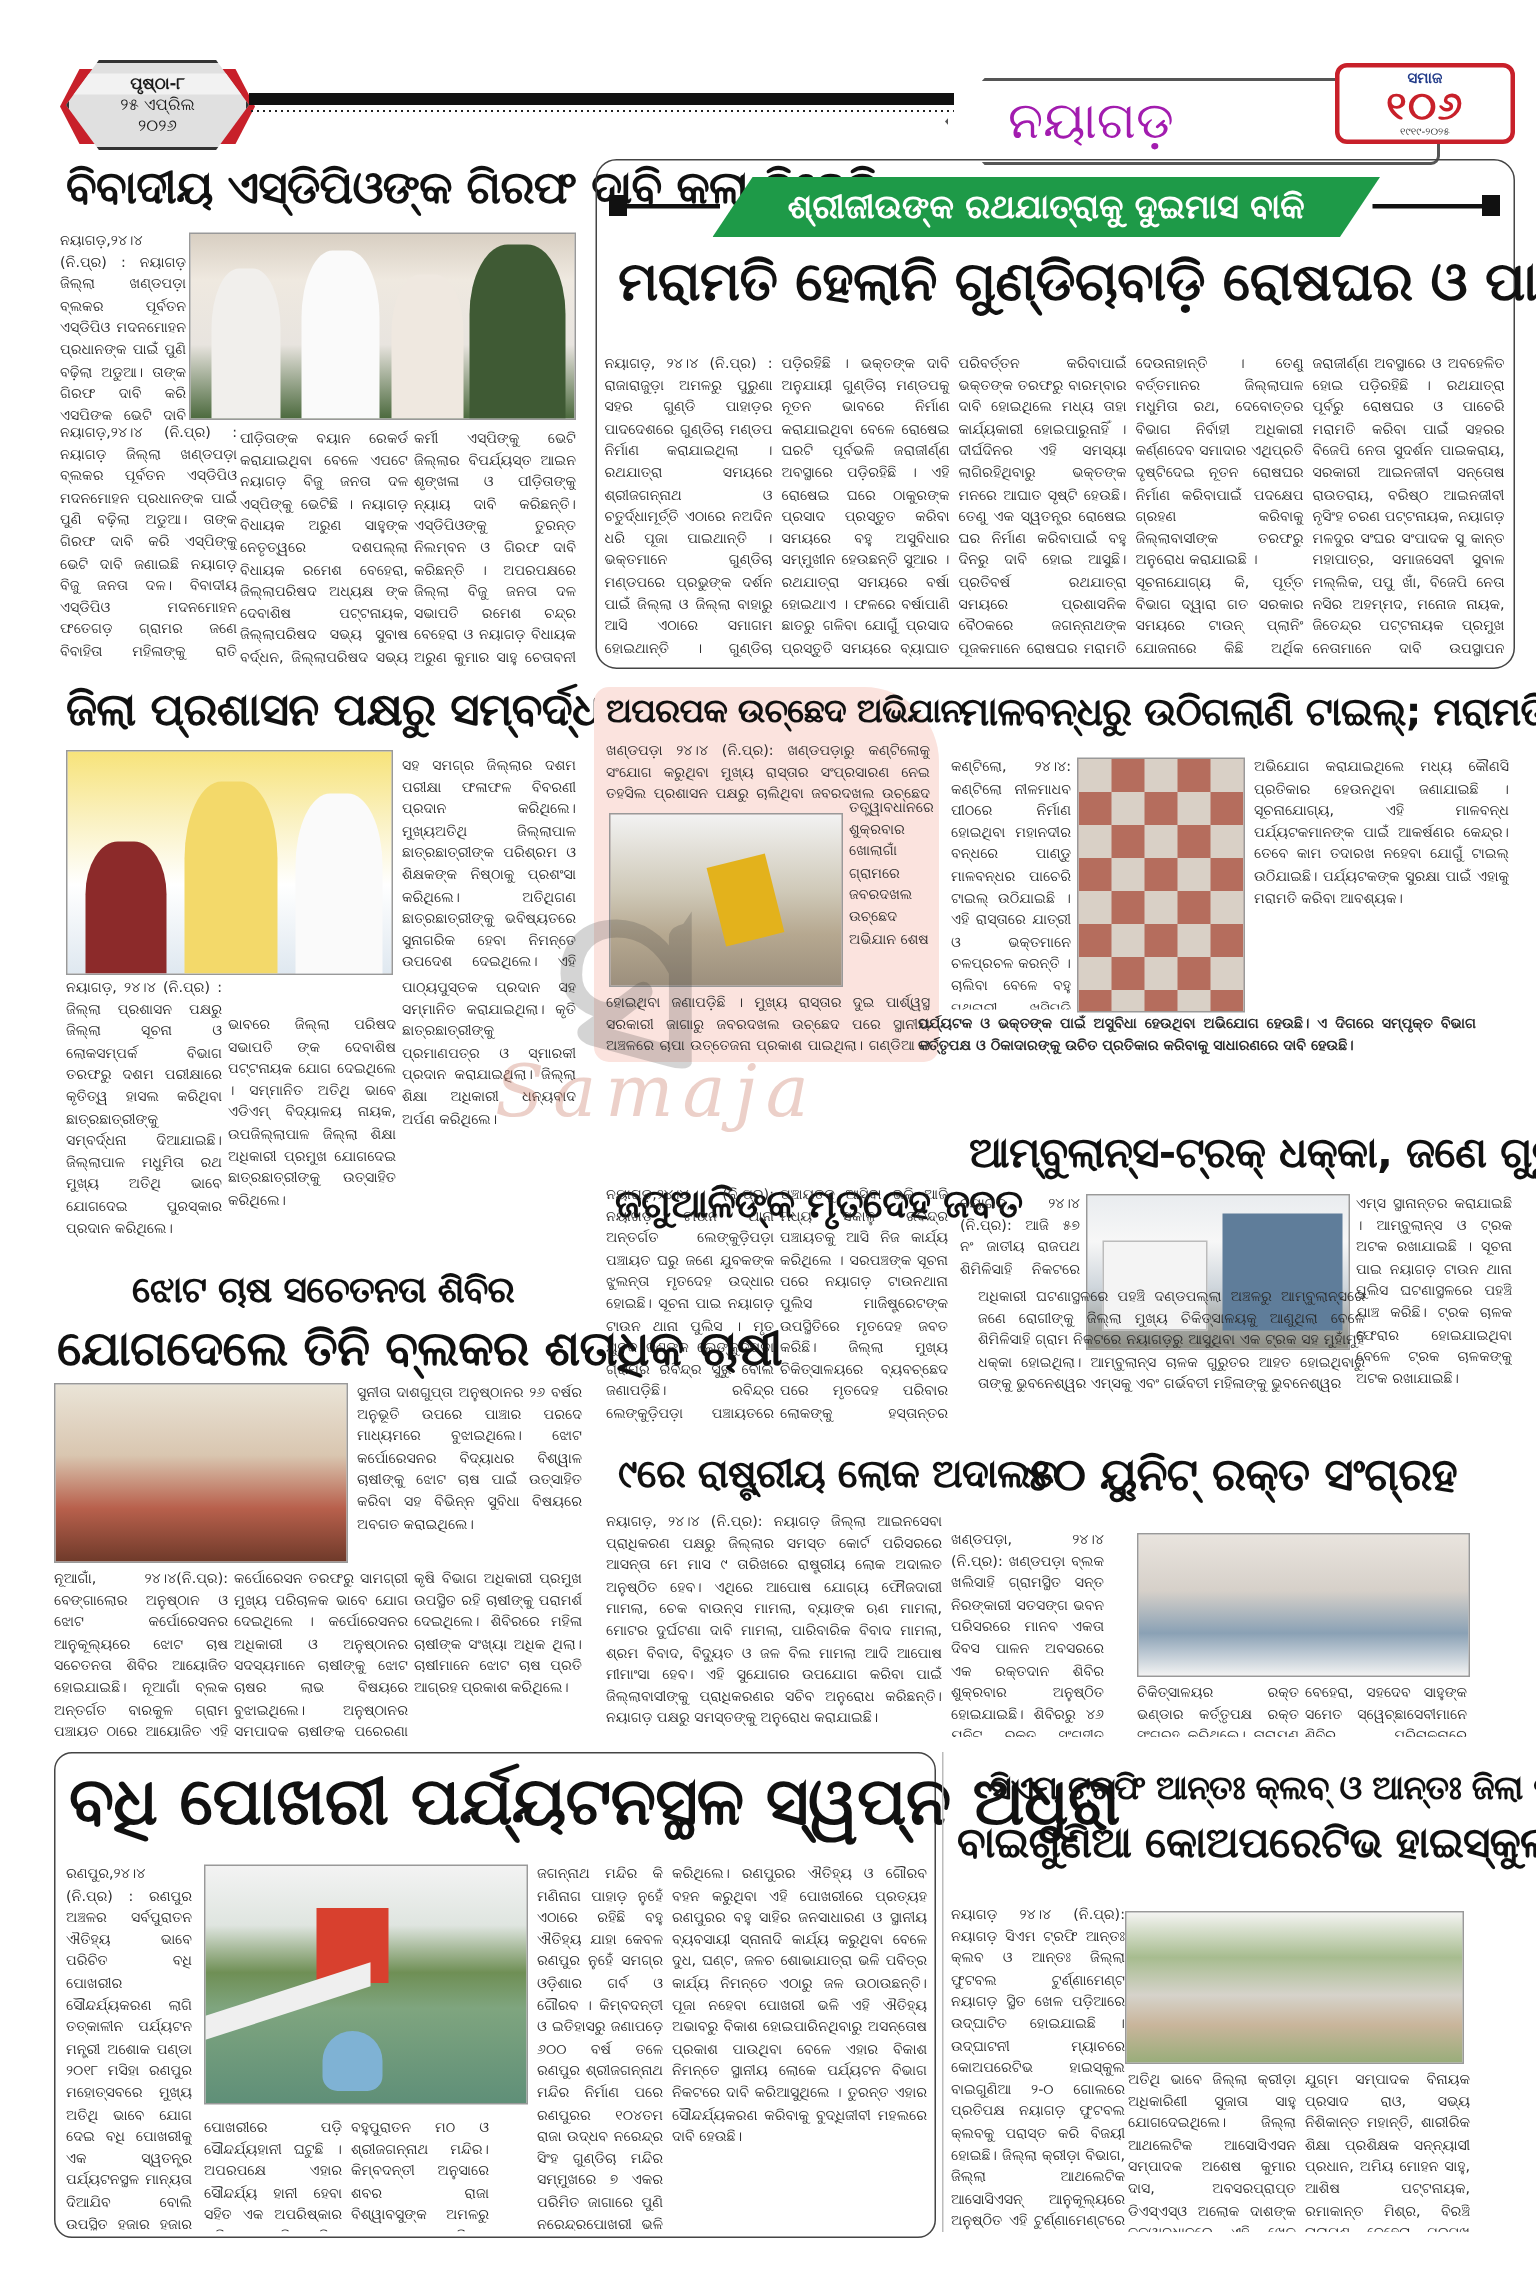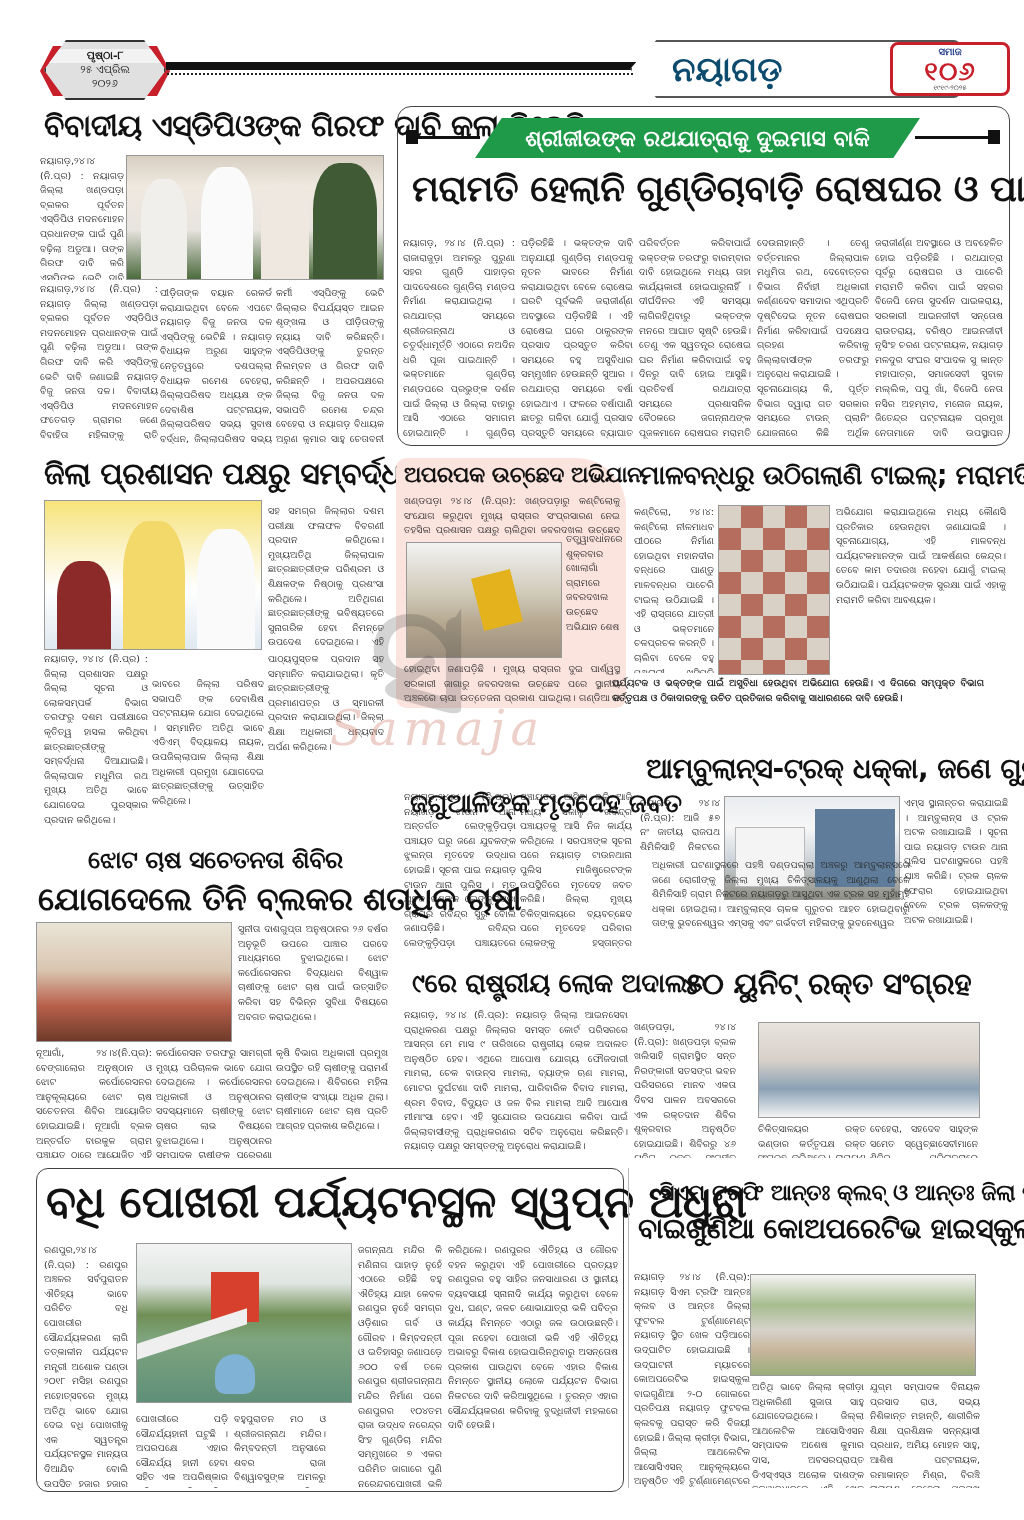--- a/index.html
+++ b/index.html
@@ -20,25 +20,25 @@
     clip-path: polygon(10% 0, 90% 0, 100% 50%, 90% 100%, 10% 100%, 0 50%);
   }
   .page-badge .pg { font-weight: bold; background: #f2f2f2; width: 100%; }
   .top-rule { position: absolute; left: 166px; top: 62px; width: 400px; height: 8px; background: #111; }
   .top-rule-dots { position: absolute; left: 166px; top: 72px; width: 400px; height: 4px;
     background-image: radial-gradient(circle, #222 0.8px, transparent 1px); background-size: 4px 4px; }
   .top-rule2 { position: absolute; left: 566px; top: 62px; width: 70px; height: 8px; background: #111; }
   .top-rule2-dots { position: absolute; left: 566px; top: 72px; width: 70px; height: 4px;
     background-image: radial-gradient(circle, #222 0.8px, transparent 1px); background-size: 4px 4px; }
   .district-tab {
-    position: absolute; left: 630px; top: 40px; width: 330px; height: 58px;
+    position: absolute; left: 630px; top: 52px; width: 330px; height: 58px;
     border: 2px solid #555; border-radius: 0 6px 6px 0; background: #fff;
     clip-path: polygon(8% 0, 100% 0, 100% 100%, 8% 100%, 0 50%);
     display: flex; align-items: center; padding-left: 40px;
-    font-size: 34px; font-weight: bold; color: #0c4a6e;
+    font-size: 34px; font-weight: normal; color: #a21caf;
   }
   .logo-box {
     position: absolute; left: 890px; top: 42px; width: 120px; height: 54px;
     border: 3px solid #c8202a; border-radius: 8px; background: #fff;
     display: flex; flex-direction: column; align-items: center; justify-content: center;
   }
   .logo-box .l1 { font-size: 10px; color: #223c8a; font-weight: bold; }
   .logo-box .l2 { font-size: 26px; color: #c8202a; font-weight: bold; line-height: 26px; letter-spacing: 1px; }
   .logo-box .l3 { font-size: 7px; color: #333; }
 

